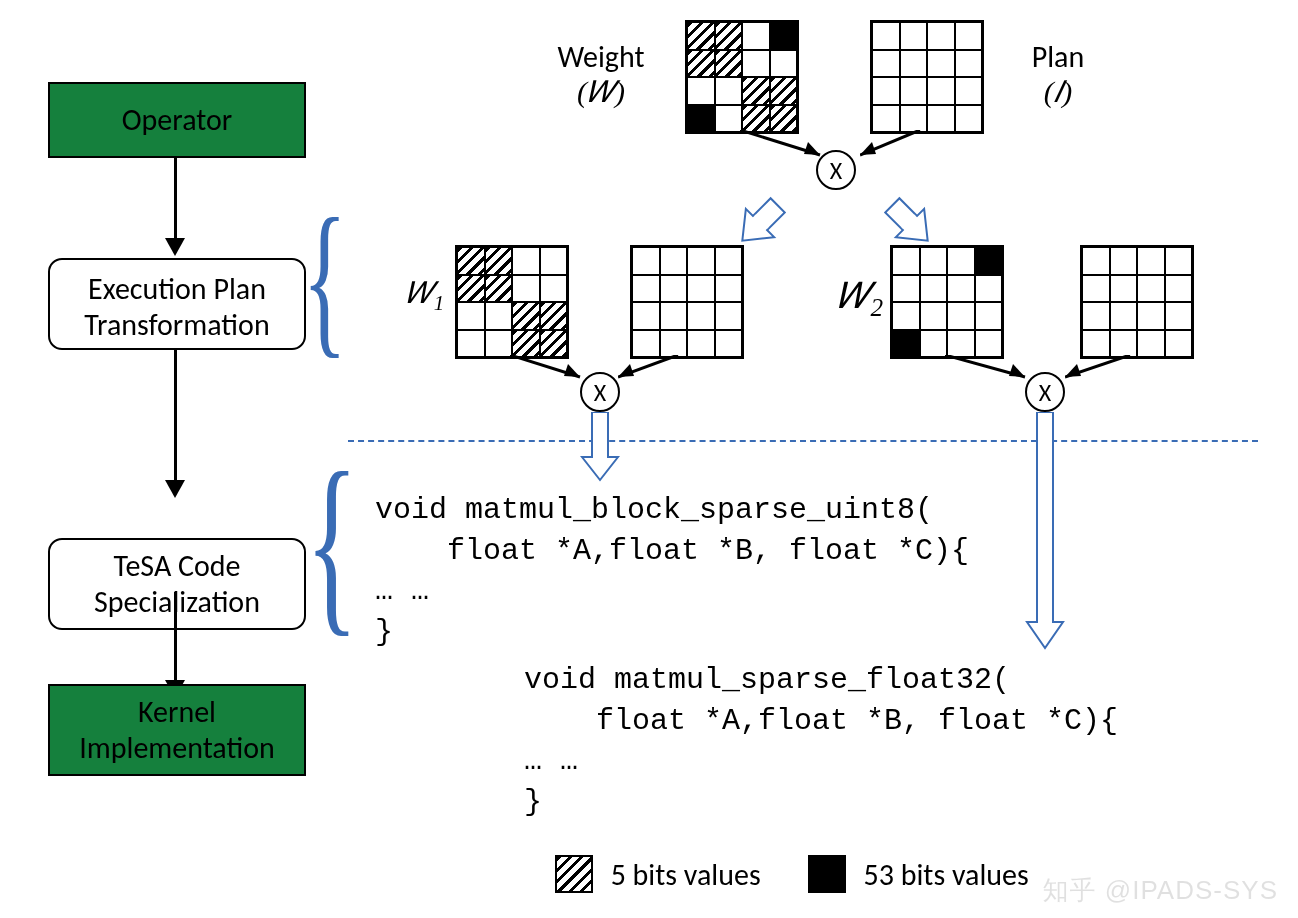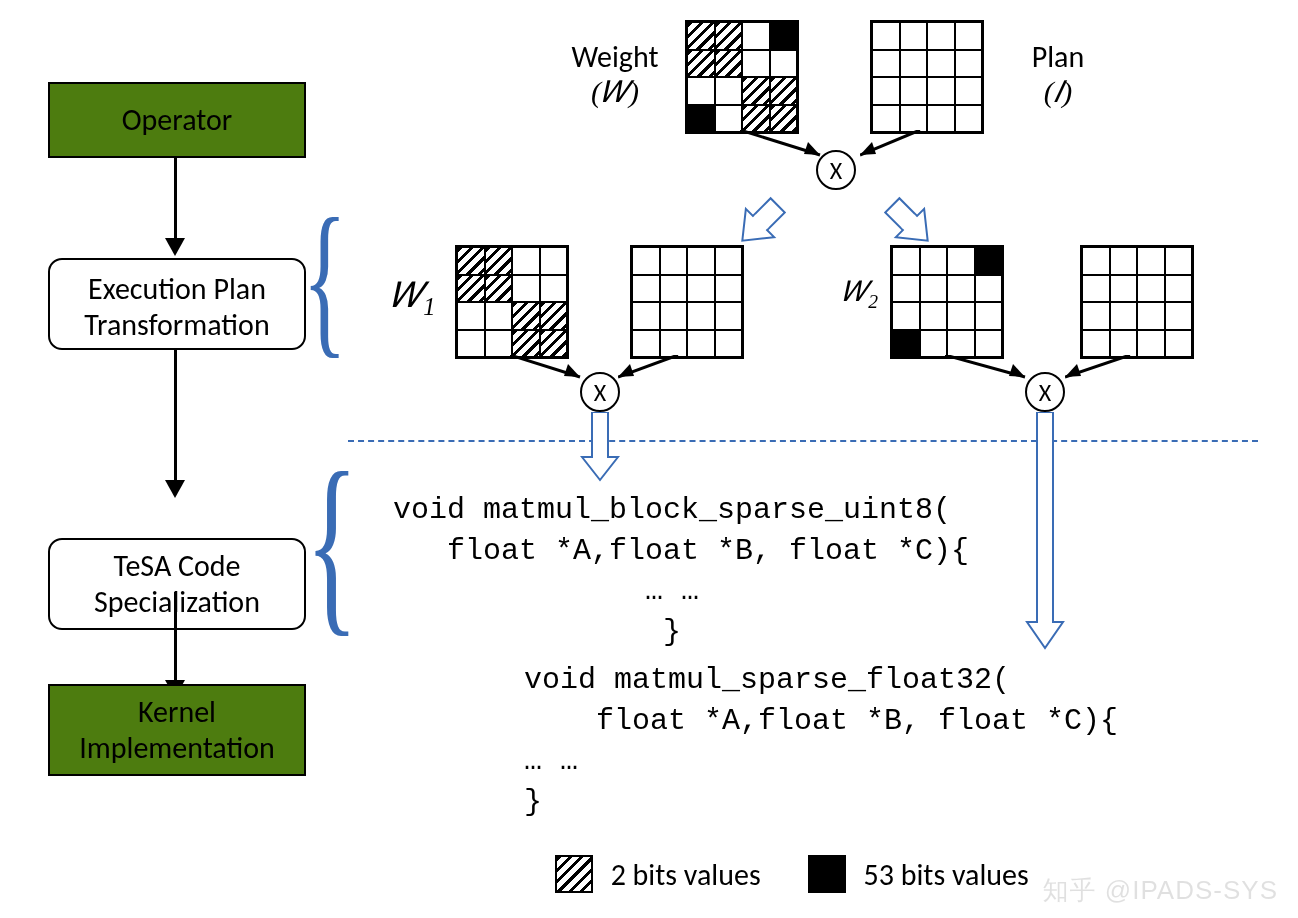--- a/index.html
+++ b/index.html
@@ -9,21 +9,21 @@
     font-family: "Segoe UI", Calibri, Arial, sans-serif;
     width: 1298px;
     height: 918px;
     position: relative;
     overflow: hidden;
     color: #000;
   }
   .abs { position: absolute; }
   .box-sharp {
     border: 2.5px solid #000;
-    background: #4d7c0f;
+    background: #15803d;
     text-align: center;
     display: flex;
     align-items: center;
     justify-content: center;
     font-size: 30px;
     line-height: 1.2;
   }
   .box-round {
     border: 2.5px solid #000;
     border-radius: 14px;
@@ -153,21 +153,21 @@
 </div>
 
 <div class="abs box-sharp" style="left:48px; top:684px; width:254px; height:88px;">
   <span style="white-space:pre-line;">Kernel
 Implementation</span>
 </div>
 
 <div class="abs brace" style="left:284px; top:118px; line-height:320px;">{</div>
 <div class="abs brace" style="left:284px; top:382px; line-height:320px; font-size:200px;">{</div>
 
-<div class="abs label" style="left:555px; top:40px; width:120px;">
+<div class="abs label" style="left:541px; top:40px; width:120px;">
   <span>Weight</span><br>
   <span class="italic">(𝑊)</span>
 </div>
 
 <div class="abs matrix" style="left:685px; top:20px; width:110px; height:110px;">
   <div class="cell hatch"></div>
     <div class="cell hatch"></div>
     <div class="cell"></div>
     <div class="cell black"></div>
   <div class="cell hatch"></div>
@@ -236,21 +236,21 @@
 <div class="abs hollow-arrow" style="left:870px; top:193px;">
   <svg width="80" height="60">
     <g transform="rotate(-45 40 30)">
       <rect x="30" y="5" width="20" height="25" fill="#fff" stroke="#3a6cb5" stroke-width="2"></rect>
       <polygon points="20,30 60,30 40,55" fill="#fff" stroke="#3a6cb5" stroke-width="2"></polygon>
       <rect x="31" y="27" width="18" height="6" fill="#fff" stroke="none"></rect>
     </g>
   </svg>
 </div>
 
-<div class="abs label italic" style="left:383px; top:276px; width:60px; font-size:35px;">
+<div class="abs label italic" style="left:395px; top:276px; width:60px; font-size:30px;">
   <span>𝑊</span><span class="sub">1</span>
 </div>
 
 <div class="abs matrix" style="left:455px; top:245px; width:110px; height:110px;">
   <div class="cell hatch"></div>
     <div class="cell hatch"></div>
     <div class="cell"></div>
     <div class="cell"></div>
   <div class="cell hatch"></div>
     <div class="cell hatch"></div>
@@ -294,21 +294,21 @@
 <div class="abs" style="left:618px; top:355px;">
   <svg width="120" height="40">
       <line x1="60" y1="0" x2="0" y2="22" stroke="#000" stroke-width="3"></line>
       <polygon points="0,22 12,9 16,21" fill="#000"></polygon>
     </svg>
 </div>
 <div class="abs mult-circle" style="left:580px; top:372px;">
   <span>X</span>
 </div>
 
-<div class="abs label italic" style="left:830px; top:276px; width:60px; font-size:28px;">
+<div class="abs label italic" style="left:830px; top:276px; width:60px; font-size:36px;">
   <span>𝑊</span><span class="sub">2</span>
 </div>
 
 <div class="abs matrix" style="left:890px; top:245px; width:110px; height:110px;">
   <div class="cell"></div>
     <div class="cell"></div>
     <div class="cell"></div>
     <div class="cell black"></div>
   <div class="cell"></div>
     <div class="cell"></div>
@@ -370,31 +370,31 @@
 </div>
 
 <div class="abs hollow-arrow" style="left:1025px; top:412px;">
   <svg width="40" height="240">
     <rect x="12" y="0" width="16" height="210" fill="#fff" stroke="#3a6cb5" stroke-width="2"></rect>
     <polygon points="2,210 38,210 20,236" fill="#fff" stroke="#3a6cb5" stroke-width="2"></polygon>
     <rect x="13" y="207" width="14" height="6" fill="#fff" stroke="none"></rect>
   </svg>
 </div>
 
-<div class="abs code" style="left:375px; top:490px;text-align:center;"><span>void matmul_block_sparse_uint8(</span>
+<div class="abs code" style="left:375px; top:490px;"><span>void matmul_block_sparse_uint8(</span>
 <span>    float *A,float *B, float *C){</span>
 <span>… …</span>
 <span>}</span></div>
 
 <div class="abs code" style="left:524px; top:660px;"><span>void matmul_sparse_float32(</span>
 <span>    float *A,float *B, float *C){</span>
 <span>… …</span>
 <span>}</span></div>
 
 <div class="abs" style="left:555px; top:855px;">
   <span class="legend-swatch hatch"></span>
-  <span class="legend-text">2 bits values</span>
+  <span class="legend-text">5 bits values</span>
   <span style="display:inline-block; width:40px;"></span>
   <span class="legend-swatch black"></span>
   <span class="legend-text">53 bits values</span>
 </div>
 
 <div class="watermark">知乎 @IPADS-SYS</div>
 
 </body></html>

